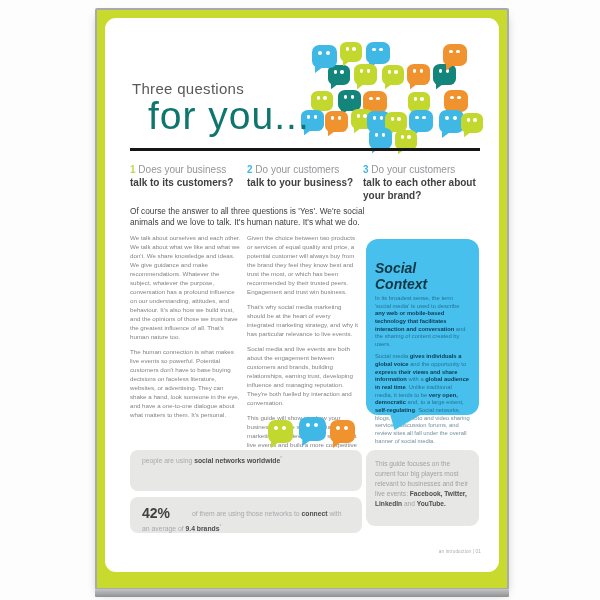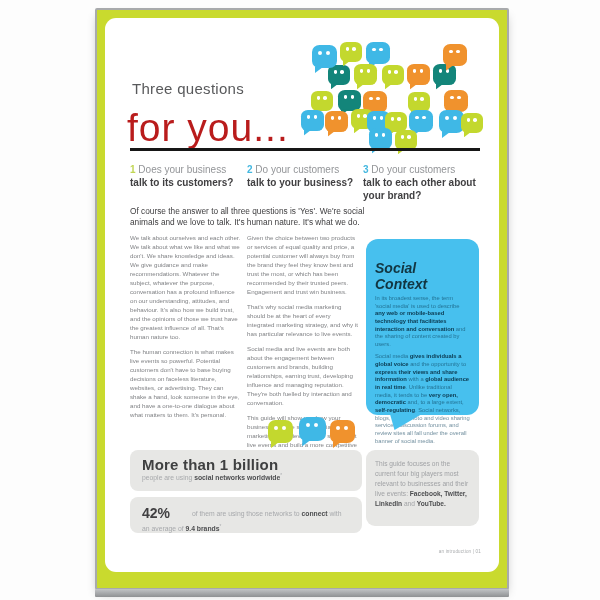--- a/index.html
+++ b/index.html
@@ -26,21 +26,21 @@
   
   .sb{position:absolute;border-radius:30%;}
   .sb::after{
     content:"";position:absolute;left:12%;bottom:-22%;width:36%;height:30%;
     background:inherit;clip-path:polygon(0 0,100% 0,0 100%);
   }
   .sb .dt{position:absolute;top:26%;width:16%;height:17%;border-radius:50%;background:#fff;}
   .sb .d1{left:25%}.sb .d2{left:55%}
   
   .title-sub{position:absolute;left:27px;top:62px;font-size:15px;color:#58595b;letter-spacing:.3px;}
-  .title-main{position:absolute;left:22px;top:76px;font-size:39px;color:#b91c1c;letter-spacing:1px;margin-top:12px;}
+  .title-main{position:absolute;left:43px;top:76px;font-size:39px;color:#0f766e;letter-spacing:1px;}
   .rule{position:absolute;left:25px;top:130px;width:350px;height:3px;background:#161616;}
   
   .questions{position:absolute;left:0;top:145px;width:100%;}
   .q{position:absolute;top:0;font-size:10px;line-height:1.3;}
   .q1{left:25px;width:110px}.q2{left:142px;width:110px}.q3{left:258px;width:114px}
   .q-lead{color:#939598;}
   .q-num{font-weight:bold;}
   .q-bold{font-weight:bold;color:#414042;}
   
   .intro{position:absolute;left:25px;top:188px;width:240px;font-size:8.3px;font-weight:normal;color:#414042;line-height:1.35;}
@@ -232,21 +232,20 @@
           <span class="dt d1"></span>
           <span class="dt d2"></span>
         </div>
         <div class="sb" style="left: 225px; top: 402px; width: 25px; height: 23px; background: rgb(240, 146, 45);">
           <span class="dt d1"></span>
           <span class="dt d2"></span>
         </div>
       </div>
 
     <div class="statbox box1">
-      <div class="stat-title">More than 1 billion</div>
       <div class="stat-sub"><span>people are using </span><span class="bold">social networks worldwide</span><span class="sup">*</span></div>
     </div>
 
     <div class="statbox box2">
       <div class="stat-sub"><span class="big">42%</span><span> of them are using those networks to </span><span class="bold">connect</span><span> with an average of </span><span class="bold">9.4 brands</span><span class="sup">*</span></div>
     </div>
 
     <div class="guidebox">
       <p><span>This guide focuses on the current four big players most relevant to businesses and their live events: </span><span class="bold">Facebook, Twitter, LinkedIn</span><span> and </span><span class="bold">YouTube.</span></p>
     </div>

